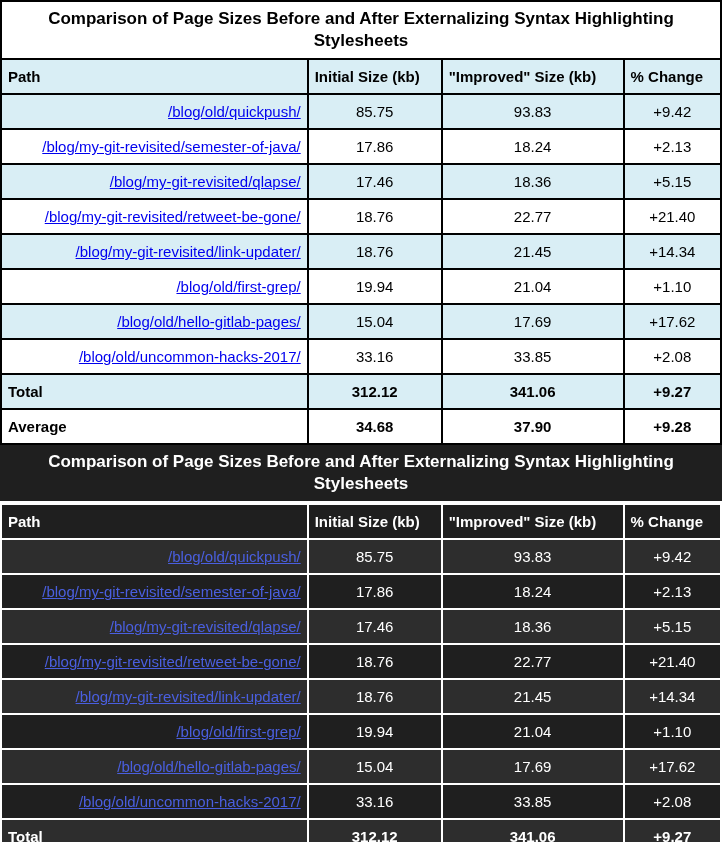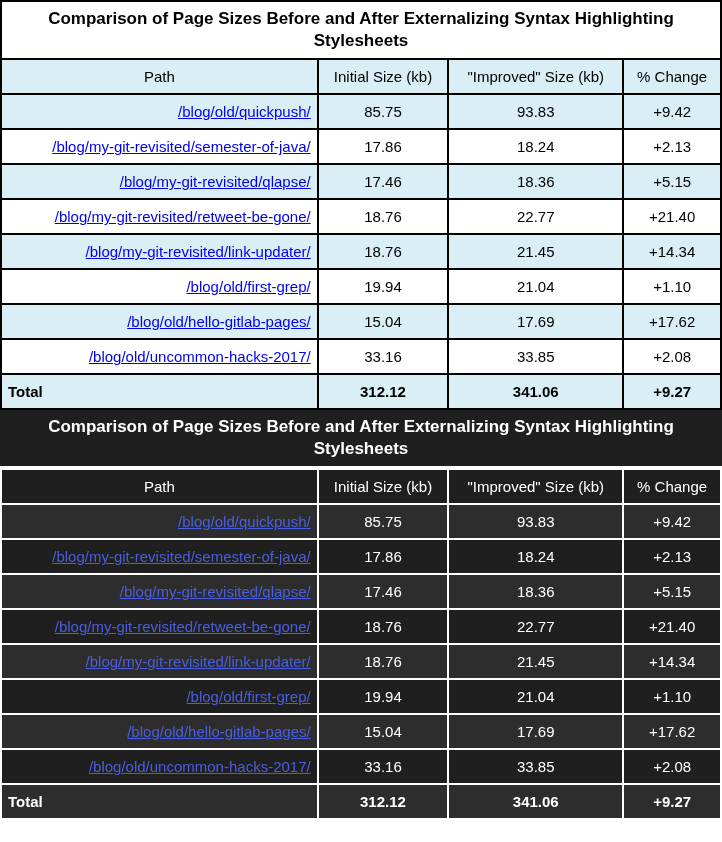--- a/index.html
+++ b/index.html
@@ -21,22 +21,22 @@
       font-weight: bold;
       font-size: 17px;
       padding: 6px 10px;
       line-height: 1.3;
     }
     th, td {
       padding: 8px 6px;
       white-space: nowrap;
     }
     th {
-      font-weight: normal;
-      text-align: center;
+      font-weight: bold;
+      text-align: left;
     }
     td.num {
       text-align: center;
       font-variant-numeric: tabular-nums;
     }
     td.path {
       text-align: right;
     }
     a {
       color: #0000EE;
@@ -157,20 +157,26 @@
         <td class="num">33.16</td>
         <td class="num">33.85</td>
         <td class="num">+2.08</td>
       </tr>
       <tr class="summary">
         <td>Total</td>
         <td class="num">312.12</td>
         <td class="num">341.06</td>
         <td class="num">+9.27</td>
       </tr>
+      <tr class="summary">
+        <td>Average</td>
+        <td class="num">34.68</td>
+        <td class="num">37.90</td>
+        <td class="num">+9.28</td>
+      </tr>
     </tbody>
 </table>
 
 <table class="dark">
   <caption>Comparison of Page Sizes Before and After Externalizing Syntax Highlighting Stylesheets</caption>
   <thead>
     <tr>
       <th>Path</th>
       <th>Initial Size (kb)</th>
       <th>"Improved" Size (kb)</th>

